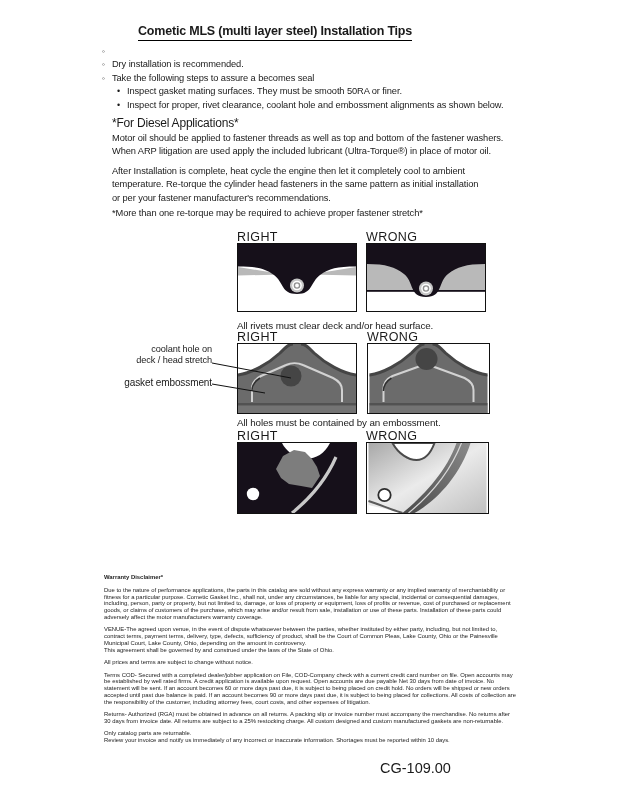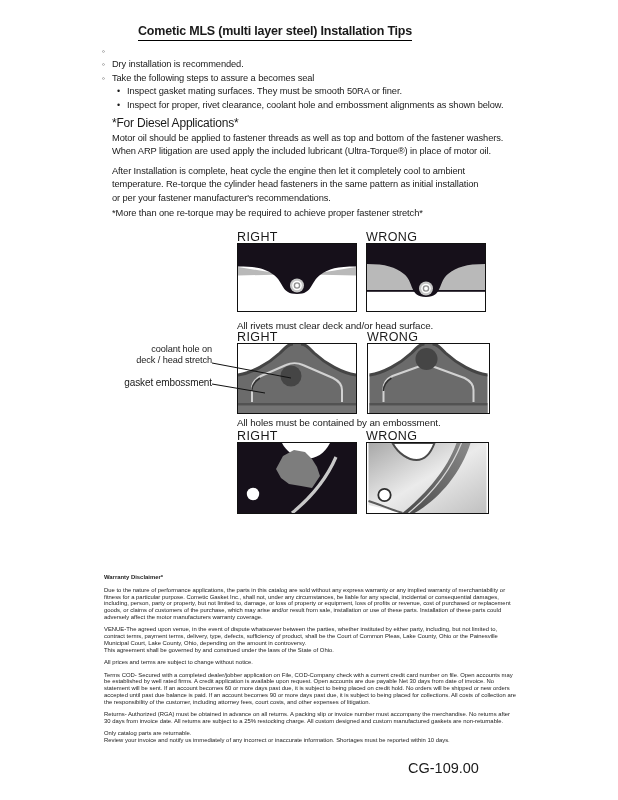--- a/index.html
+++ b/index.html
@@ -40,21 +40,21 @@
   .leaders{left:205px;top:358px;}
   .s3-l{left:237px;top:429px;} .s3-r{left:366px;top:429px;}
   .s3-b1{left:237px;top:442px;} .s3-b2{left:366px;top:442px;}
   .s3-c{left:237px;top:515px;}
   
   .legal{left:104px;top:574px;width:414px;font-size:5.9px;line-height:6.8px;letter-spacing:0;color:#222;}
   .legal h6{margin:0 0 6px 0;font-size:5.9px;font-weight:bold;}
   .legal p{margin:0 0 5.6px 0;text-align:left;}
   .legal p.nogap{margin-bottom:0;}
   
-  .pagenum{left:408px;top:760px;font-size:14.5px;letter-spacing:0;}
+  .pagenum{left:380px;top:760px;font-size:14.5px;letter-spacing:0;}
 </style>
 </head>
 <body>
 
 <div class="page">
 
   <div class="abs doc-title">
     <span class="ul">Cometic MLS (multi layer steel) Installation Tips</span>
   </div>
 

